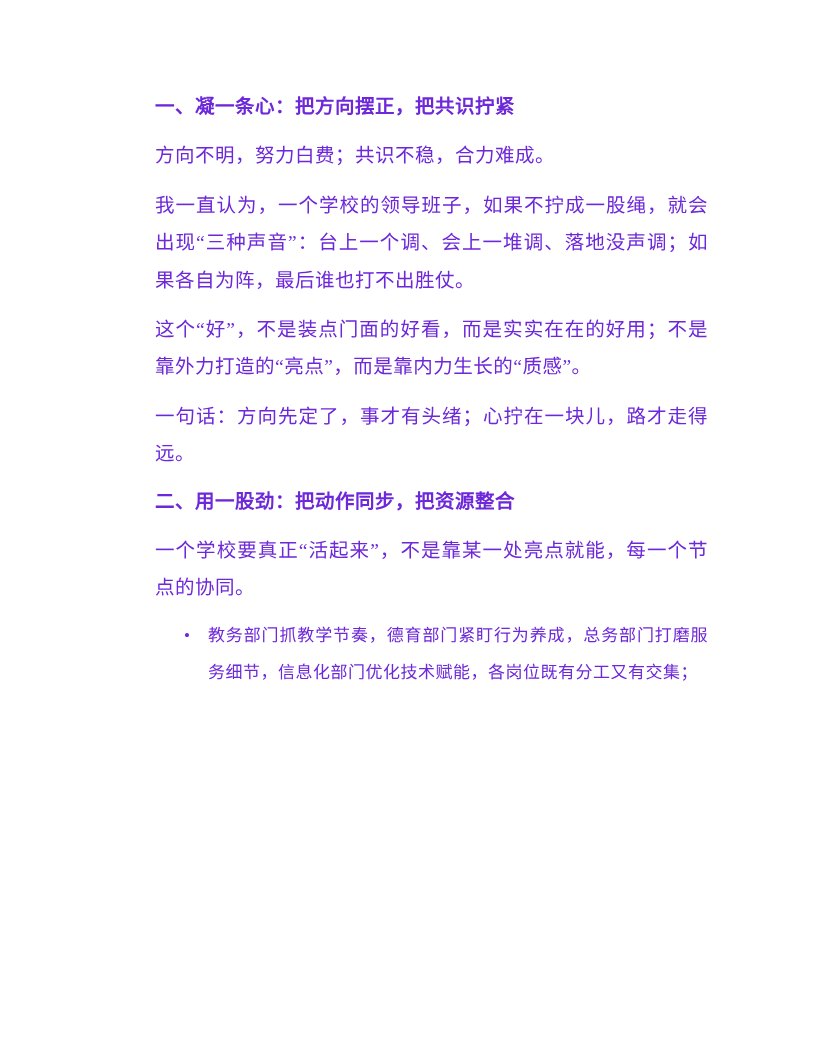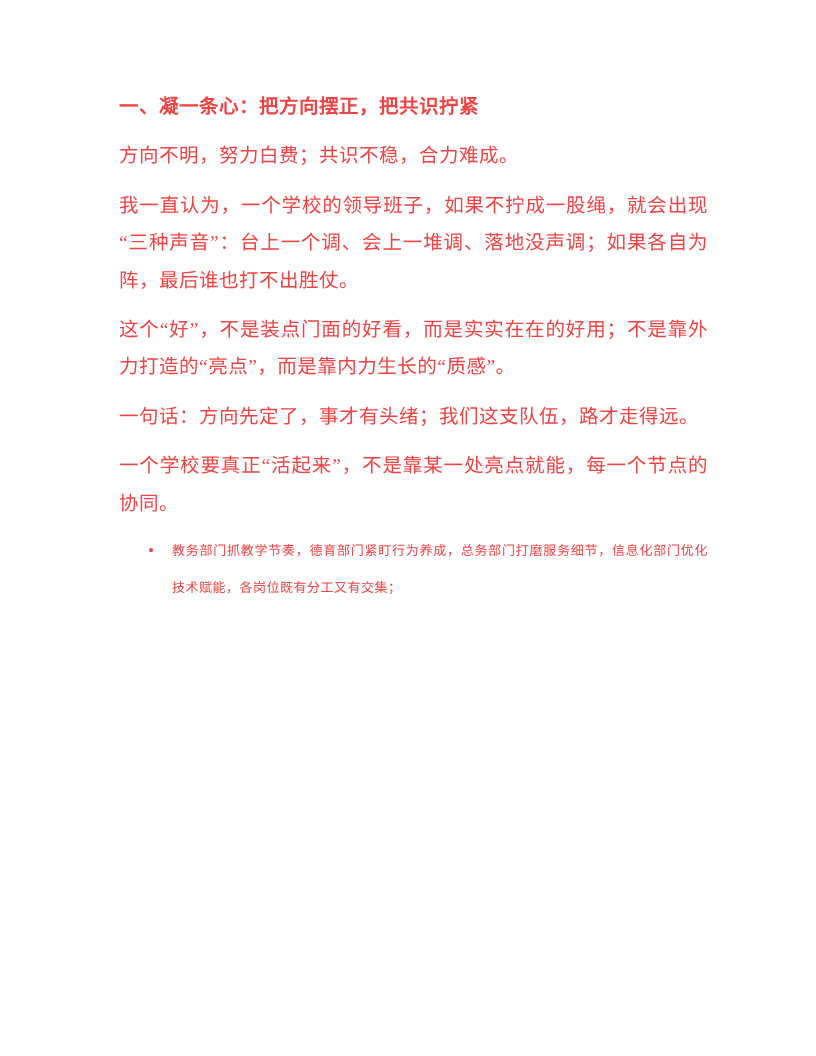--- a/index.html
+++ b/index.html
@@ -7,22 +7,23 @@
     padding: 0;
     background: #ffffff;
   }
   .page {
     position: relative;
     width: 816px;
     height: 972px;
     background: #ffffff;
     overflow: hidden;
     font-family: "Liberation Serif", "DejaVu Serif", serif;
-    color: #ef4444;
+    color: #6d28d9;
     box-sizing: border-box;
+    padding-left: 36px;
   }
   .content {
     padding: 88px 108px 0 119px;
     box-sizing: border-box;
   }
   .doc-heading {
     font-size: 19.5px;
     line-height: 37.4px;
     font-weight: 700;
     letter-spacing: 0.5px;
@@ -45,21 +46,21 @@
   }
   .bullet-marker {
     flex: 0 0 24px;
     width: 24px;
     font-size: 17px;
     line-height: 37.4px;
     text-align: left;
   }
   .bullet-text {
     flex: 1 1 auto;
-    font-size: 13px;
+    font-size: 17px;
     line-height: 37.4px;
     letter-spacing: 0.5px;
     text-align: justify;
     text-justify: inter-ideograph;
   }
 </style>
 </head>
 <body>
 
 <div class="page">
@@ -68,22 +69,23 @@
     <h2 class="doc-heading">一、凝一条心：把方向摆正，把共识拧紧</h2>
 
     <p class="doc-para">方向不明，努力白费；共识不稳，合力难成。</p>
 
 
     <p class="doc-para">我一直认为，一个学校的领导班子，如果不拧成一股绳，就会出现“三种声音”：台上一个调、会上一堆调、落地没声调；如果各自为阵，最后谁也打不出胜仗。</p>
 
     <p class="doc-para">这个“好”，不是装点门面的好看，而是实实在在的好用；不是靠外力打造的“亮点”，而是靠内力生长的“质感”。</p>
 
 
-    <p class="doc-para">一句话：方向先定了，事才有头绪；我们这支队伍，路才走得远。</p>
+    <p class="doc-para">一句话：方向先定了，事才有头绪；心拧在一块儿，路才走得远。</p>
 
+    <h2 class="doc-heading">二、用一股劲：把动作同步，把资源整合</h2>
 
 
     <p class="doc-para">一个学校要真正“活起来”，不是靠某一处亮点就能，每一个节点的协同。</p>
 
     <div class="bullet-row">
       <span class="bullet-marker">•</span>
       <span class="bullet-text">教务部门抓教学节奏，德育部门紧盯行为养成，总务部门打磨服务细节，信息化部门优化技术赋能，各岗位既有分工又有交集；</span>
     </div>
 
   </div>

